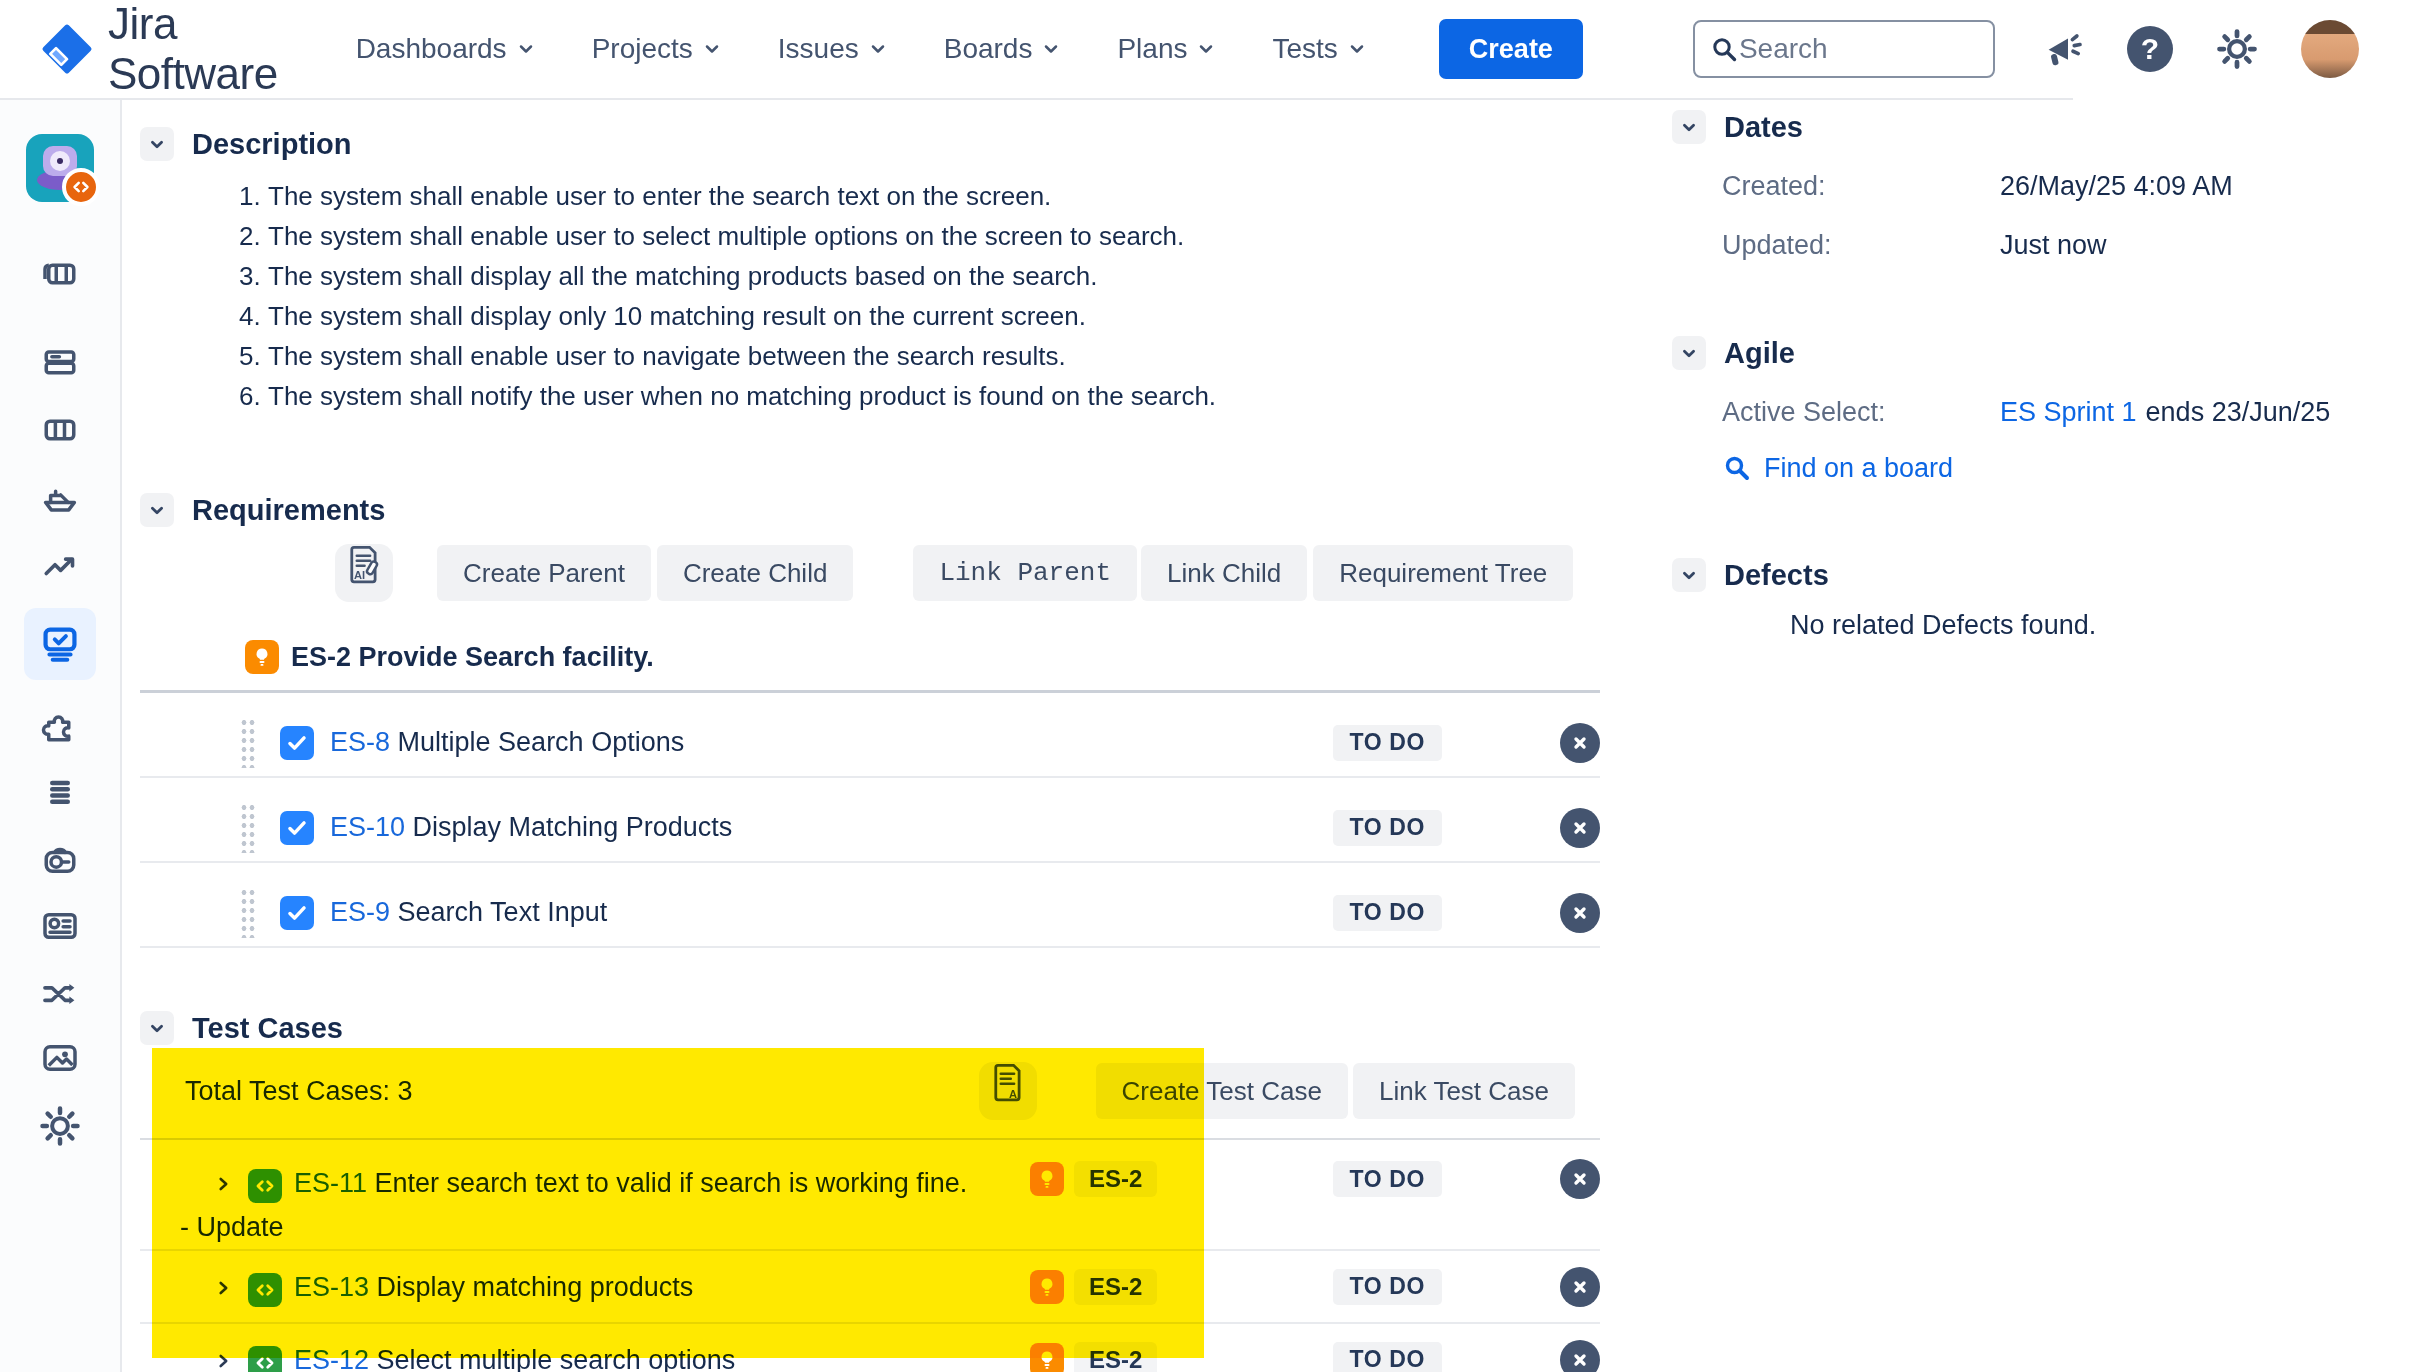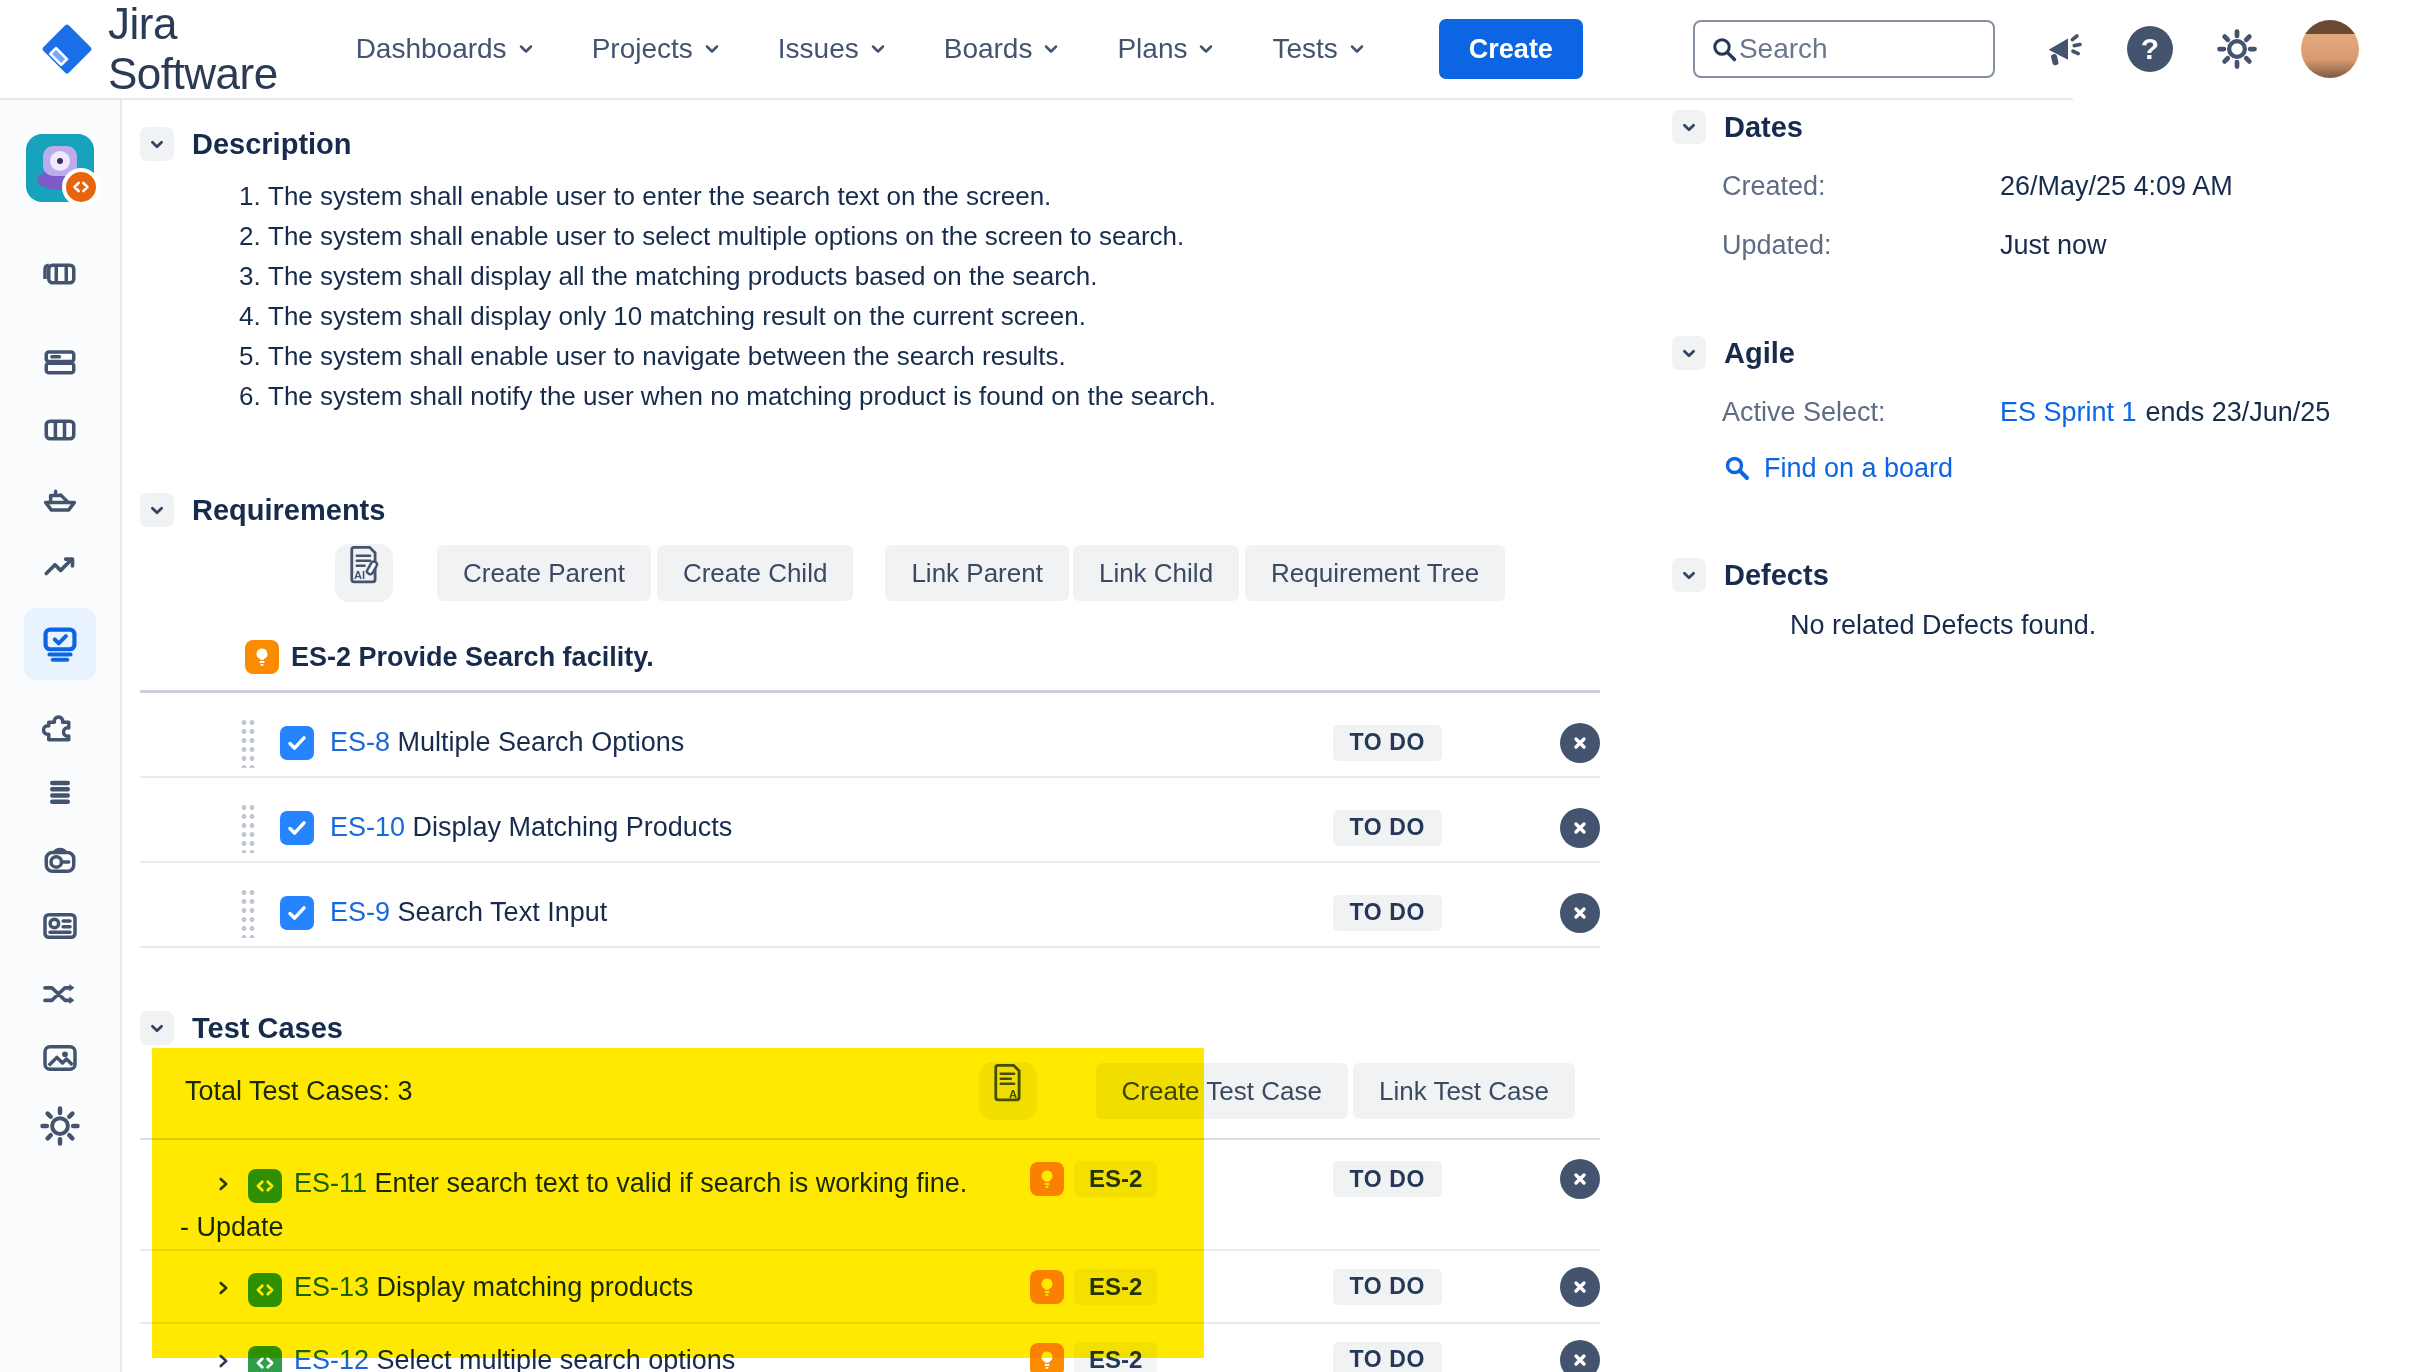--- a/index.html
+++ b/index.html
@@ -50,21 +50,21 @@
   ol.desc-list li { font-size:26px; line-height:40px; color:#172B4D; }
 
   .req-head { margin-top:76px; }
   .toolbar { margin-top:16px; height:58px; display:flex; align-items:center; }
   .ai-btn { width:58px; height:58px; background:#F1F2F4; border:none; border-radius:14px; cursor:pointer;
             display:flex; align-items:flex-start; justify-content:center; }
   .g-btn { height:56px; background:#F1F2F4; border:none; border-radius:6px; font-size:26px; color:#3A4A63;
            font-family:inherit; padding:0 26px; cursor:pointer; }
   .tb-req .ai-btn { margin-left:195px; }
   .tb-req .b1 { margin-left:44px; } .tb-req .b2 { margin-left:6px; }
-  .tb-req .b3 { margin-left:32px; } .tb-req .b4 { margin-left:4px; } .tb-req .b5 { margin-left:6px; }
+  .tb-req .b3 { margin-left:60px;font-family:Liberation Mono, monospace; } .tb-req .b4 { margin-left:4px; } .tb-req .b5 { margin-left:6px; }
 
   .parent-row { margin-top:36px; display:flex; align-items:center; height:38px; }
   .bulb-tile { width:34px; height:34px; border-radius:8px; background:#FB8B00; display:flex; align-items:center;
                justify-content:center; flex:none; }
   .parent-text { font-size:27px; font-weight:700; margin-left:12px; }
 
   .req-table { margin-top:14px; border-top:3px solid #CBD0D8; width:1460px; }
   .r-row { display:flex; align-items:center; height:69px; border-bottom:2px solid #E8EAEE;margin-top:16px; }
   .drag { width:16px; height:50px; margin-left:100px; flex:none; cursor:grab;
           background-image:radial-gradient(circle, #BFC6D0 2.2px, transparent 2.7px); background-size:8px 9px; }

